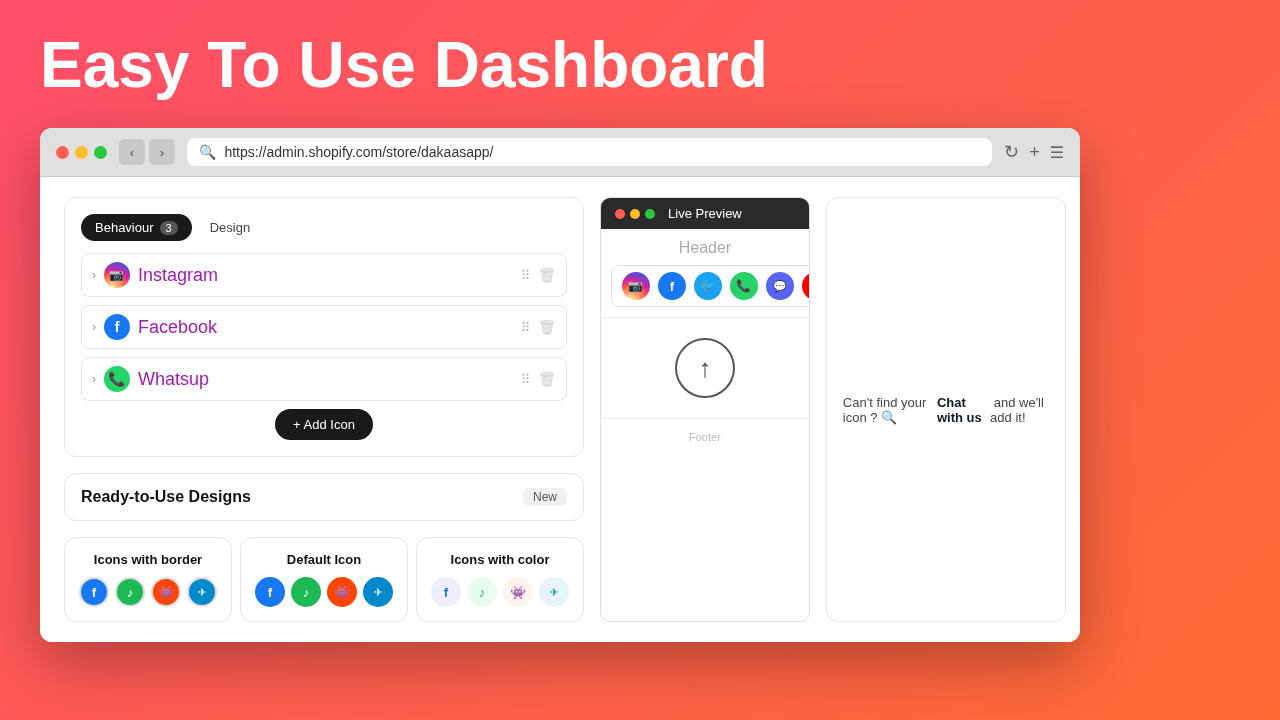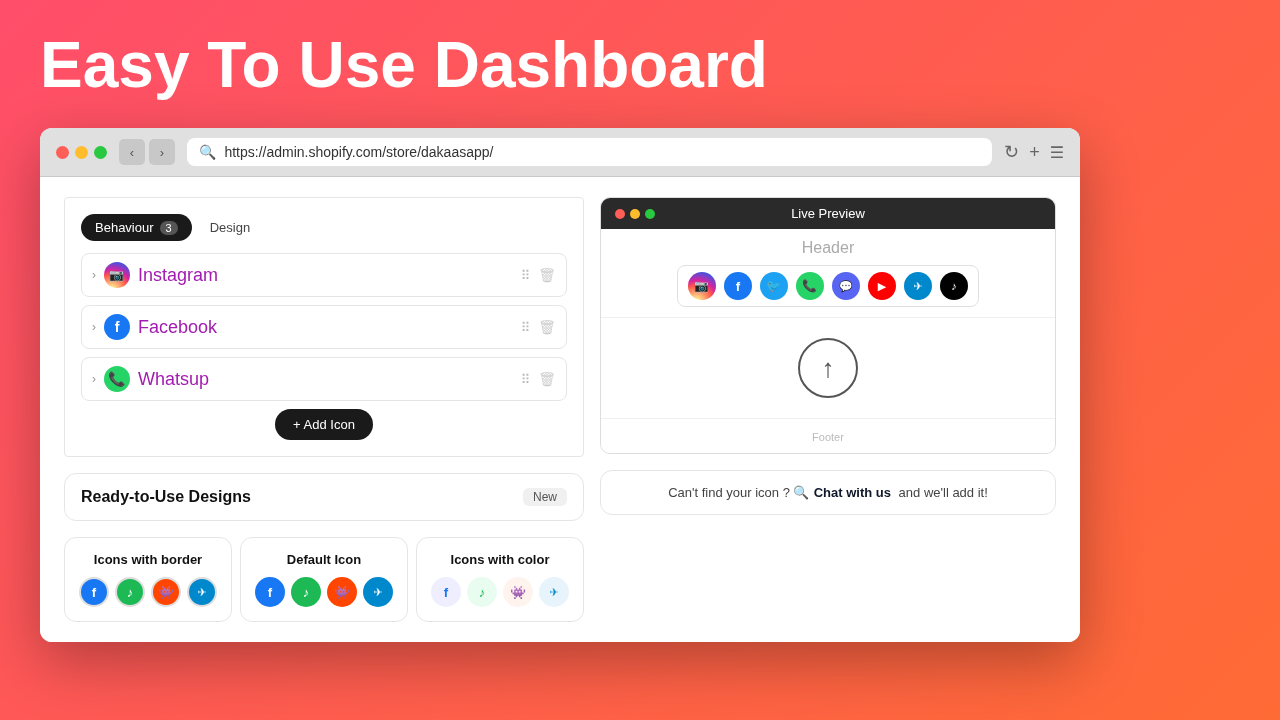--- a/index.html
+++ b/index.html
@@ -119,21 +119,21 @@
     
     .left-panel {
       display: flex;
       flex-direction: column;
       gap: 16px;
     }
 
     .widget-card {
       background: white;
       border: 1px solid #e5e5e5;
-      border-radius: 4px;
+      border-radius: 12px;
       padding: 16px;
     }
 
     .tabs-row {
       display: flex;
       gap: 4px;
       margin-bottom: 12px;
     }
 
     .tab-btn {
@@ -294,21 +294,21 @@
       font-size: 14px;
     }
 
     .icon-circle-bordered {
       border: 2px solid #ddd;
     }
 
     
     .live-preview-panel {
       display: flex;
-      flex-direction: column;
+      flex-direction: row;
       gap: 16px;
     }
 
     .preview-window {
       border-radius: 10px;
       overflow: hidden;
       border: 1px solid #ddd;
     }
 
     .preview-titlebar {

